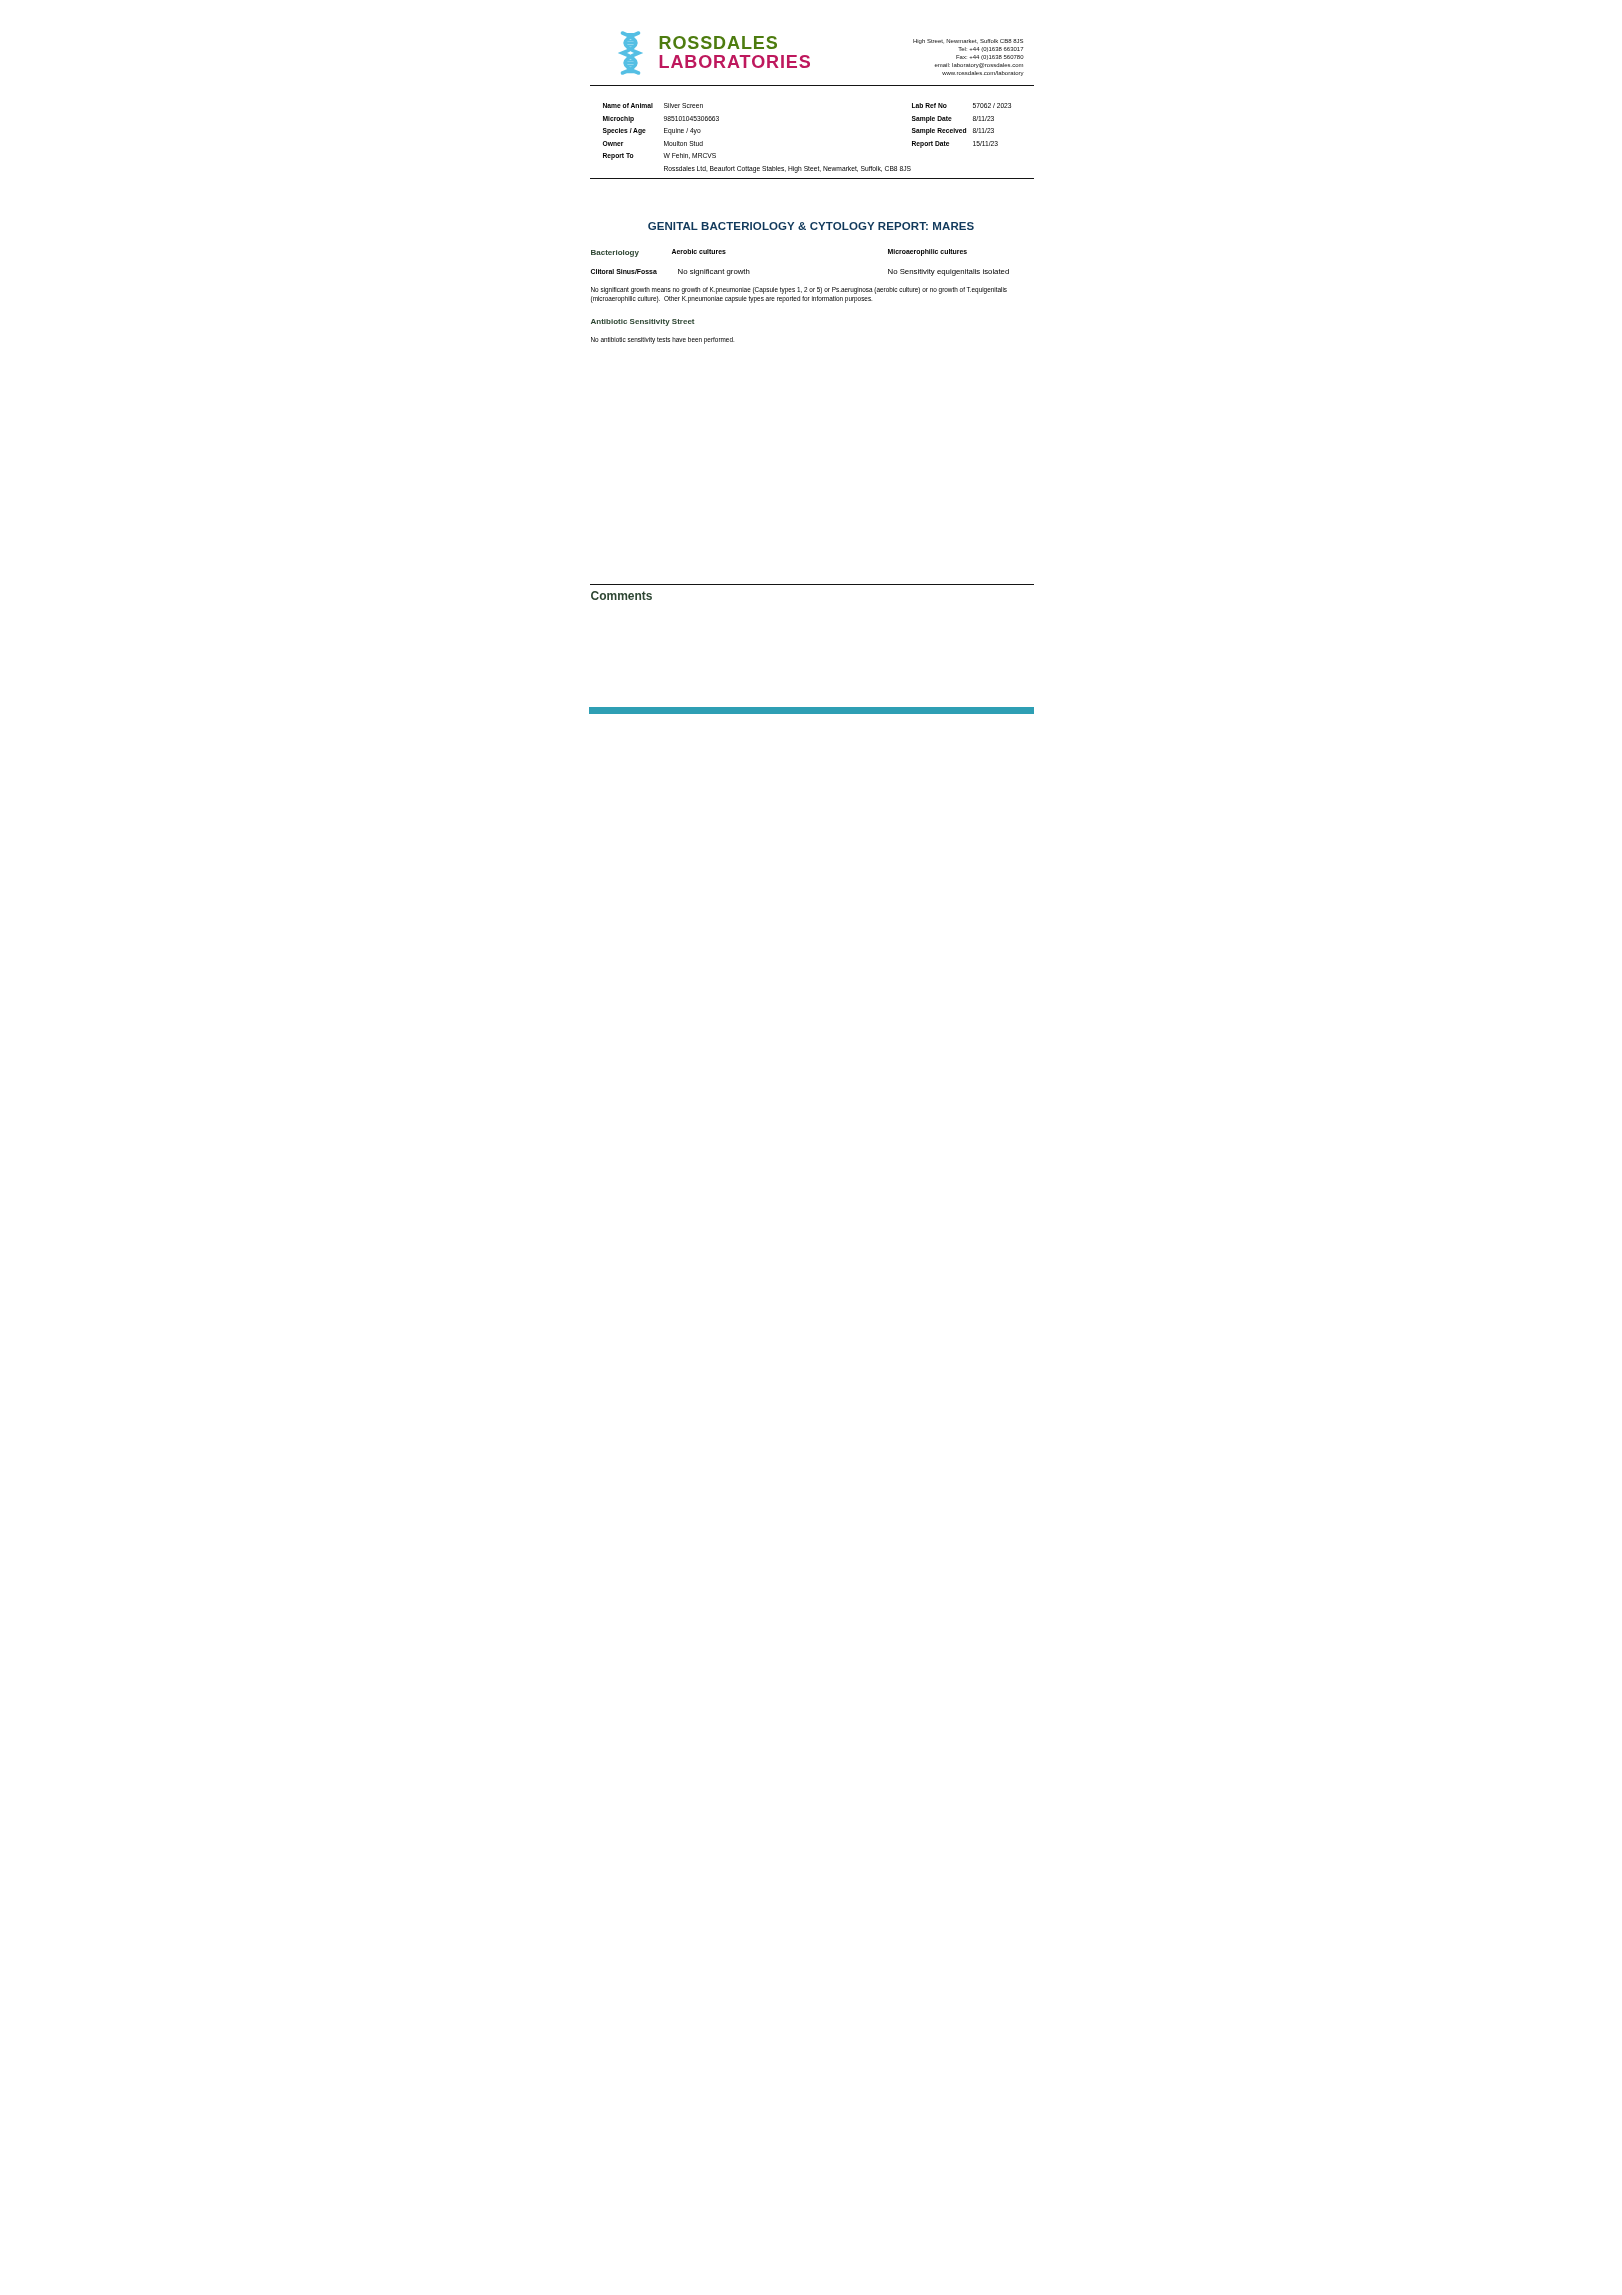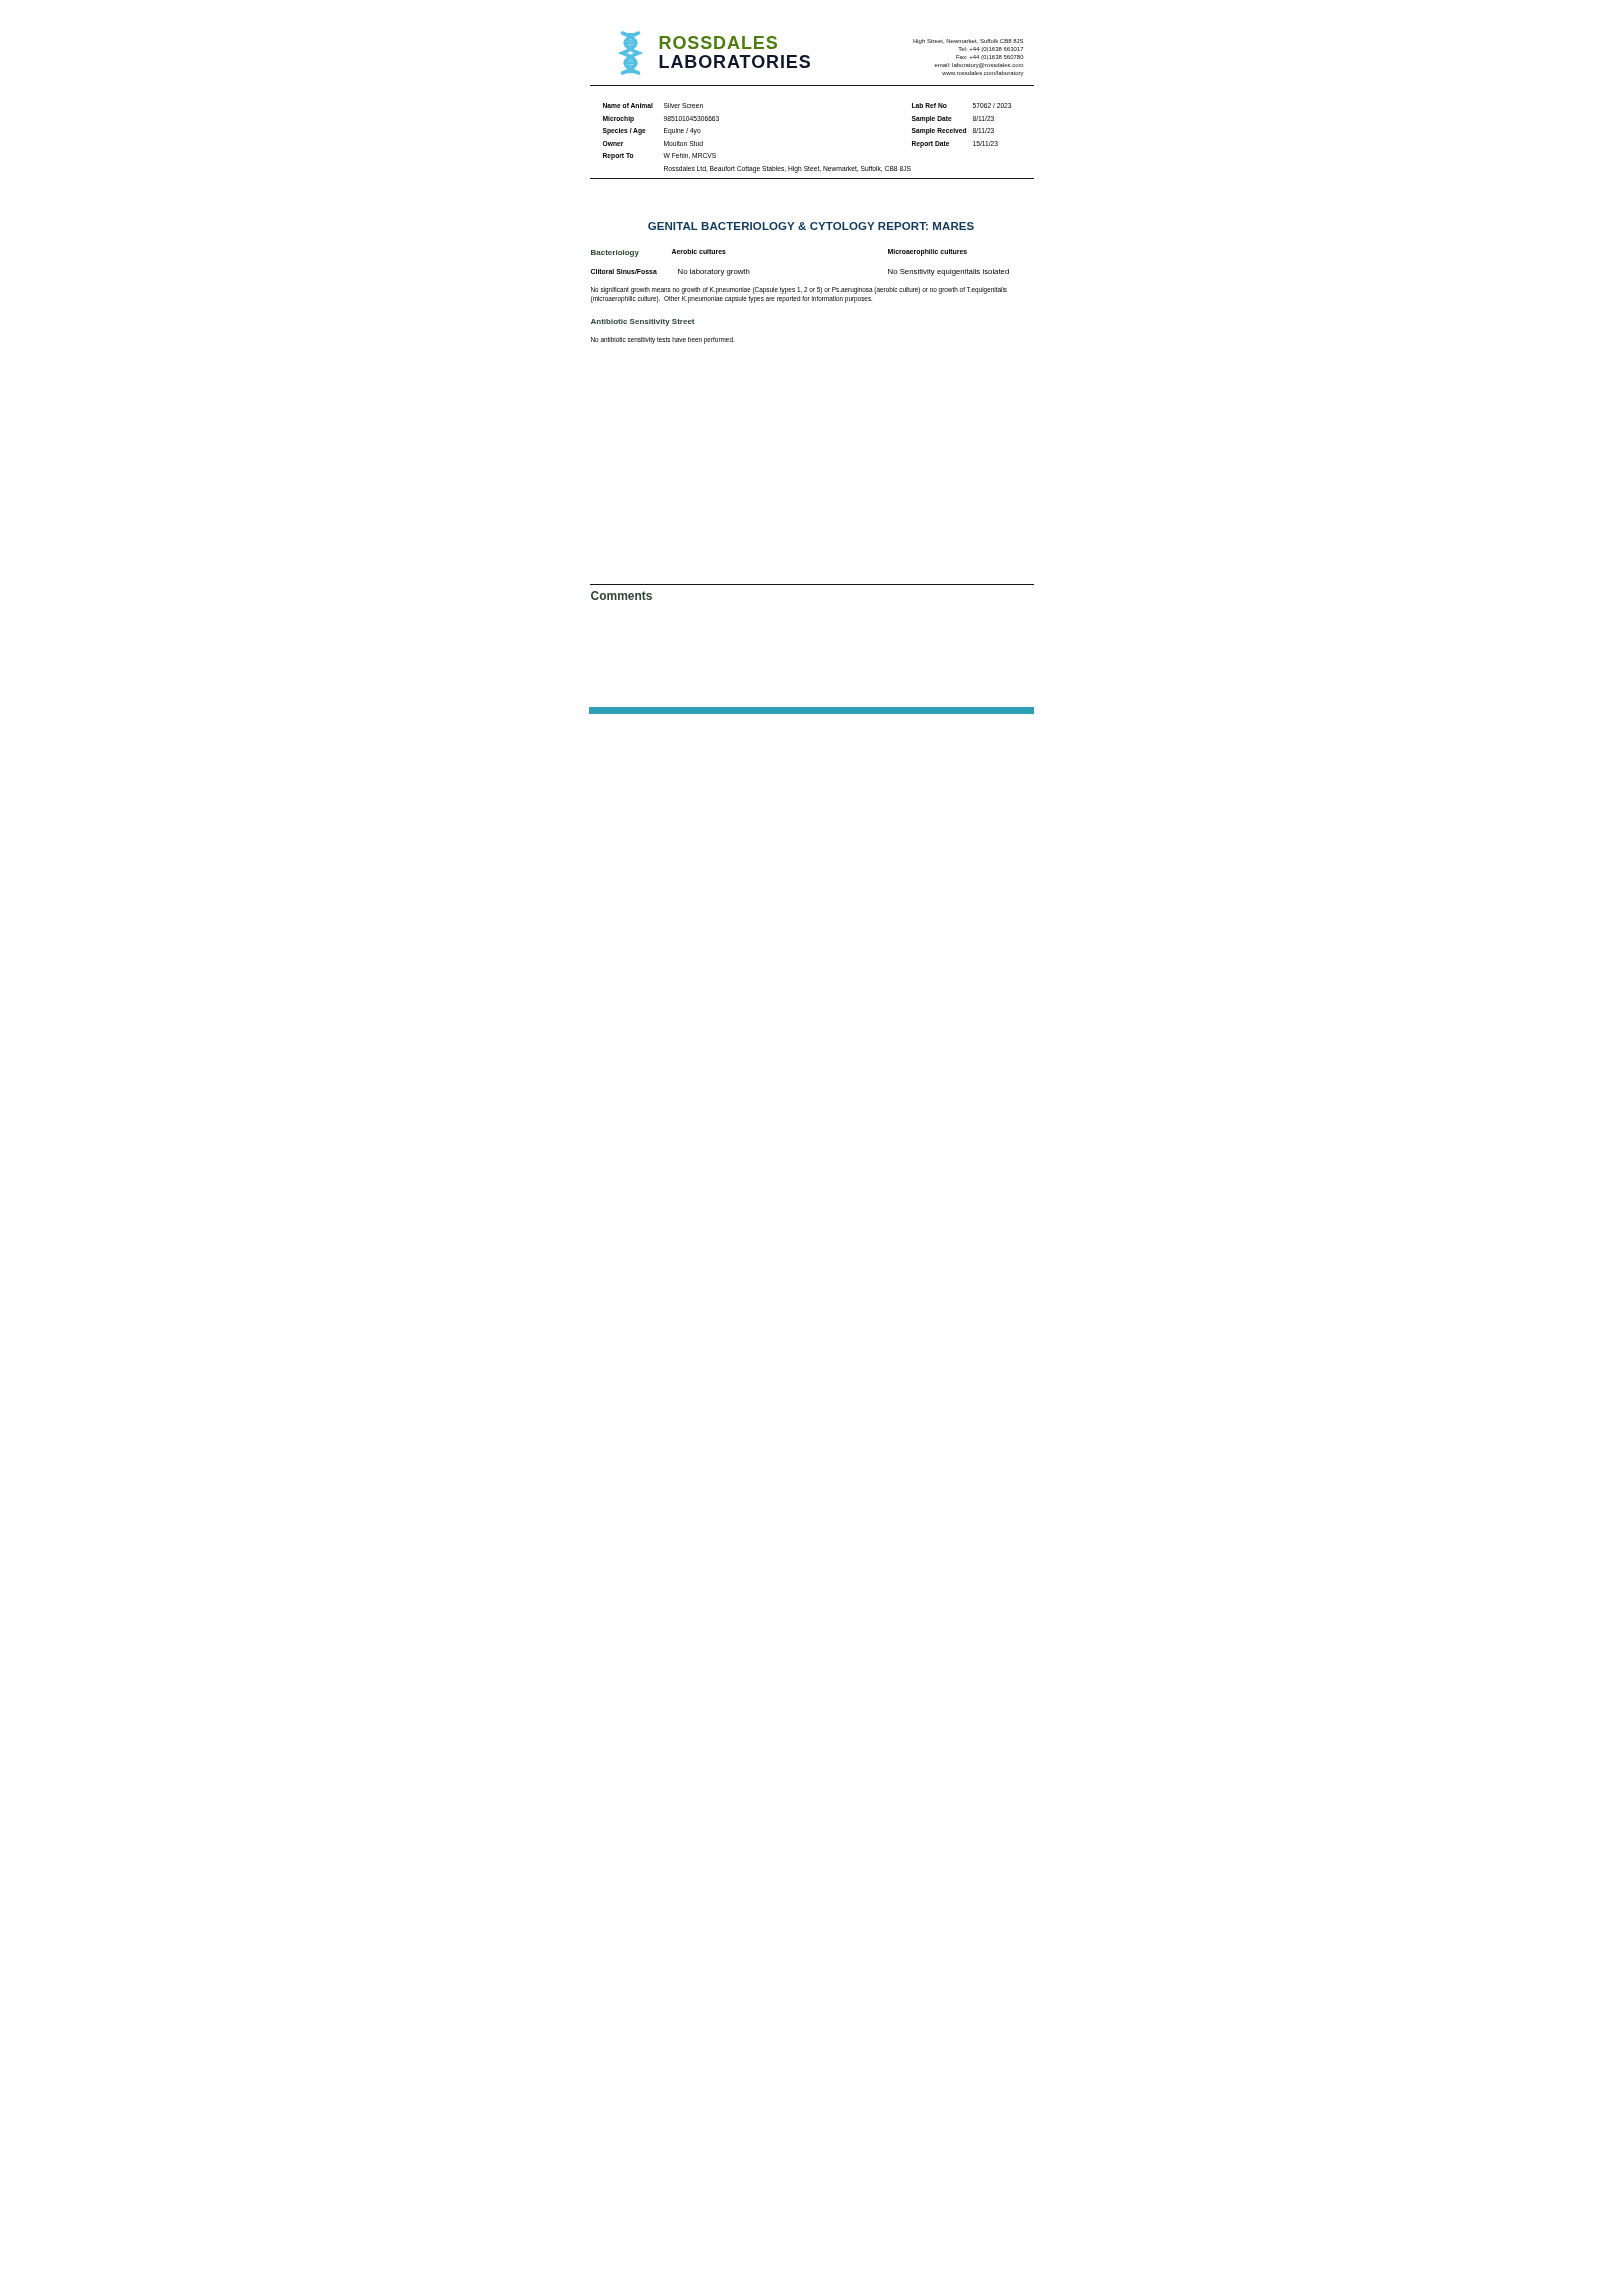--- a/index.html
+++ b/index.html
@@ -11,21 +11,21 @@
     height:714px;
     margin:0 auto;
     background:#ffffff;
     overflow:hidden;
   }
 
   
   .logo-icon { position:absolute; top:31px; left:51px; width:41px; height:45px; }
   .logo-words { position:absolute; top:34px; left:100px; line-height:19px; font-weight:700; letter-spacing:0.9px; font-size:18px; }
   .logo-line1 { color:#4d7c0f; }
-  .logo-line2 { color:#0f172a; }
+  .logo-line2 { color:#be185d; }
   .contact { position:absolute; top:37px; right:40px; text-align:right; font-size:6px; line-height:8px; color:#111; }
 
   .rule { position:absolute; left:31px; right:30px; height:0.9px; background:#151515; }
   .rule-1 { top:85px; }
   .rule-2 { top:178px; }
   .rule-3 { top:584px; }
 
   
   .info { position:absolute; top:100px; left:44px; right:30px; font-size:6.7px; }
   .info-row { display:flex; line-height:12.6px; }
@@ -148,21 +148,21 @@
   <div class="title">GENITAL BACTERIOLOGY &amp; CYTOLOGY REPORT: MARES</div>
 
   <div class="bact">
     <div class="bact-cols">
       <span class="bact-h sec-h" style="left:0;">Bacteriology</span>
       <span class="bact-h col-h bact-col1">Aerobic cultures</span>
       <span class="bact-h col-h bact-col2">Microaerophilic cultures</span>
     </div>
     <div class="bact-row">
       <span class="row-lbl">Clitoral Sinus/Fossa</span>
-      <span class="row-val row-val1">No laboratory growth</span>
+      <span class="row-val row-val1">No significant growth</span>
       <span class="row-val row-val2">No Sensitivity equigenitalis isolated</span>
     </div>
     <div class="note">No significant growth means no growth of K.pneumoniae (Capsule types 1, 2 or 5) or Ps.aeruginosa (aerobic culture) or no growth of T.equigenitalis (microaerophilic culture).  Other K.pneumoniae capsule types are reported for information purposes.</div>
   </div>
 
   <div class="ast-h sec-h">Antibiotic Sensitivity Street</div>
   <div class="ast-t">No antibiotic sensitivity tests have been performed.</div>
 
   <div class="rule rule-3"></div>
   <div class="comments-h">Comments</div>

